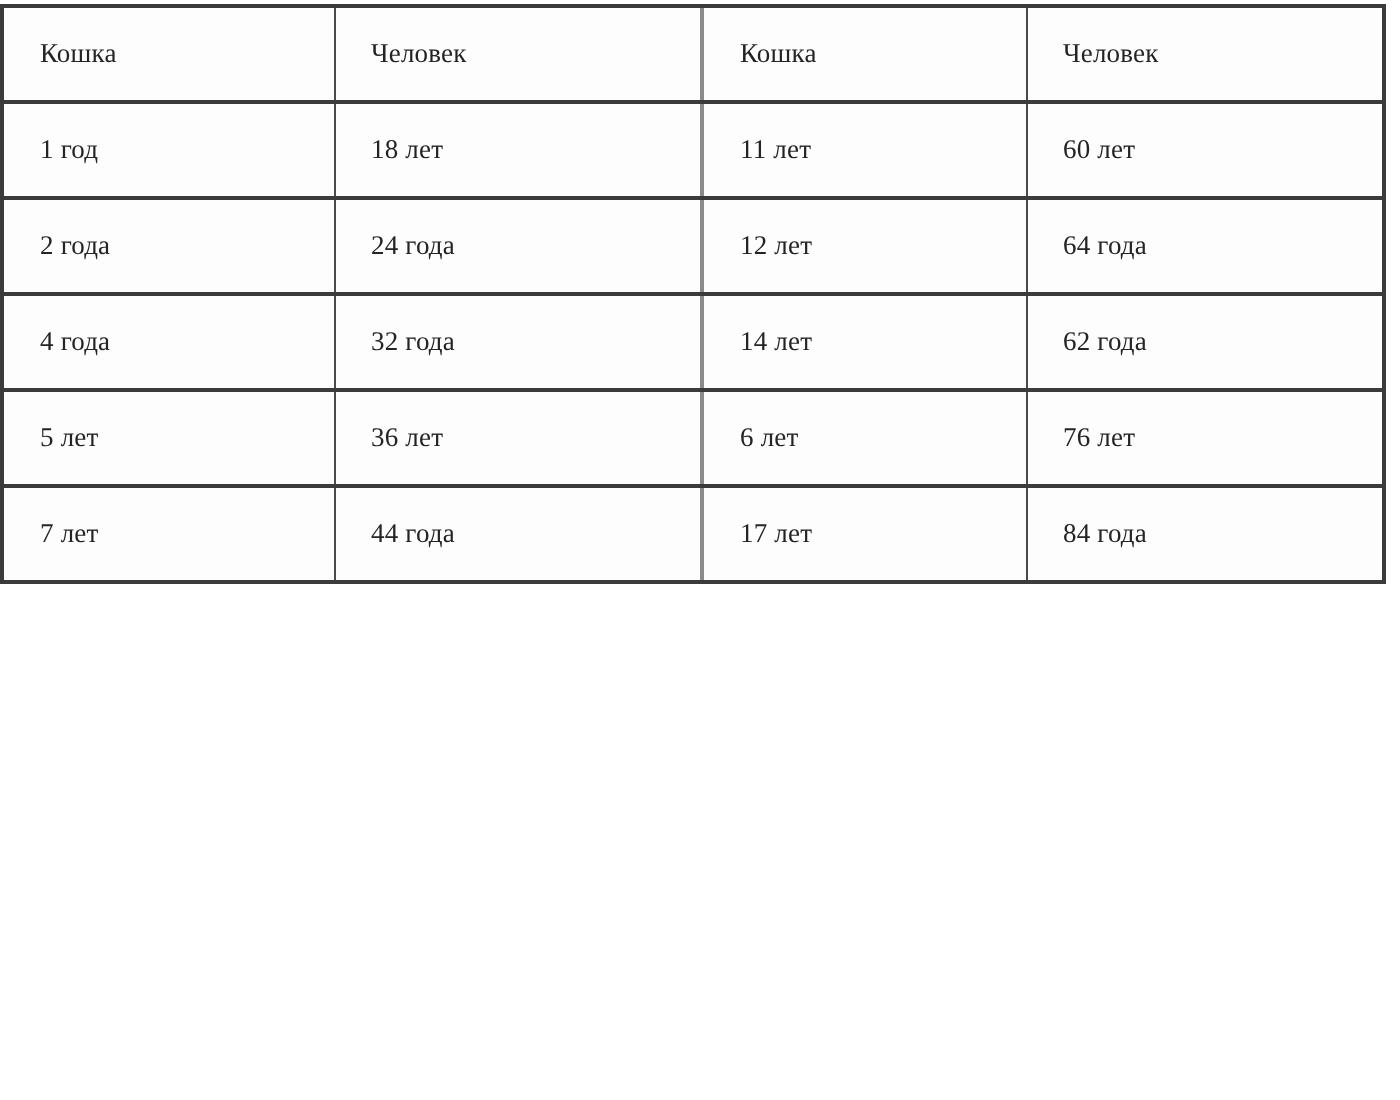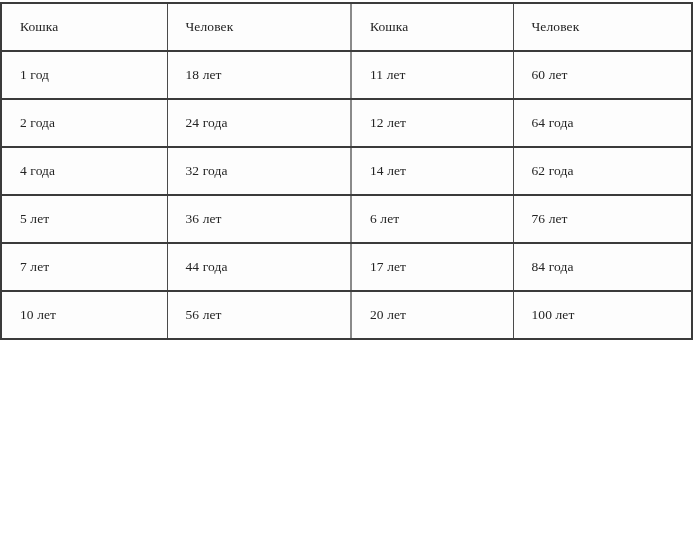--- a/index.html
+++ b/index.html
@@ -115,21 +115,15 @@
         <td>36 лет</td>
         <td class="half-seam">6 лет</td>
         <td>76 лет</td>
       </tr>
       <tr>
         <td>7 лет</td>
         <td>44 года</td>
         <td class="half-seam">17 лет</td>
         <td>84 года</td>
       </tr>
-      <tr>
-        <td>10 лет</td>
-        <td>56 лет</td>
-        <td class="half-seam">20 лет</td>
-        <td>100 лет</td>
-      </tr>
     </tbody>
   </table>
 </div>
 
 </body></html>

